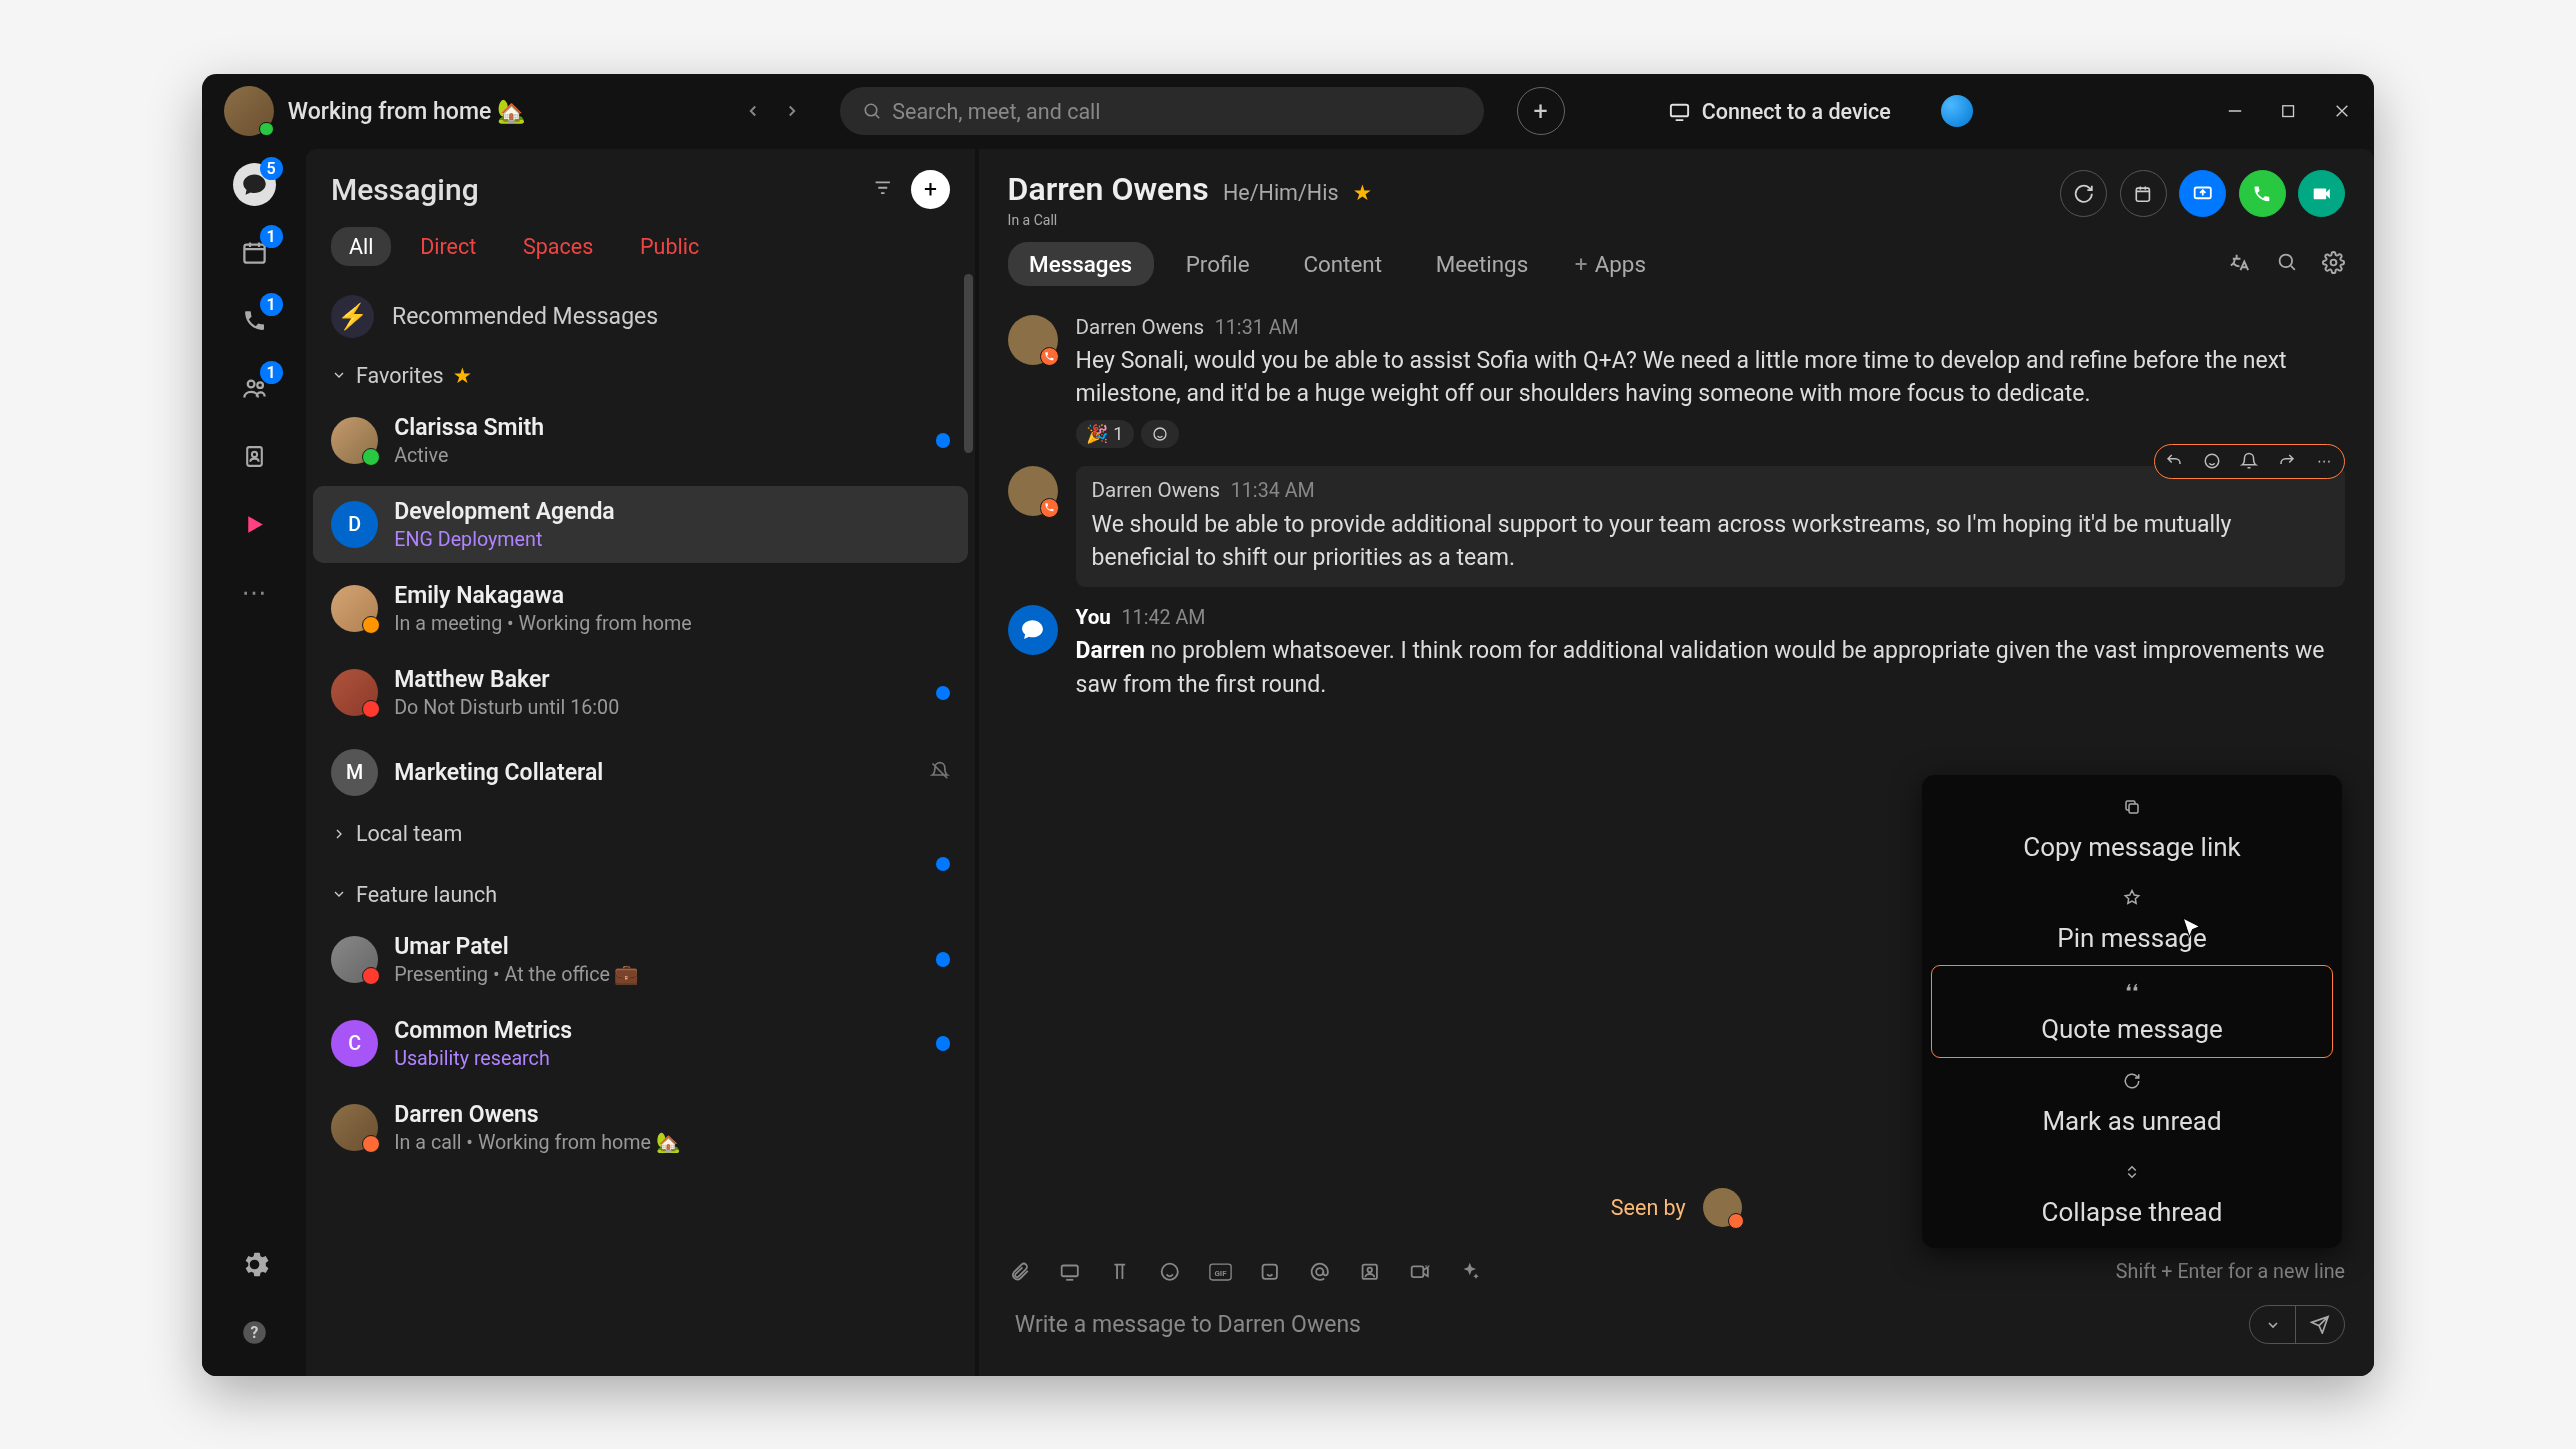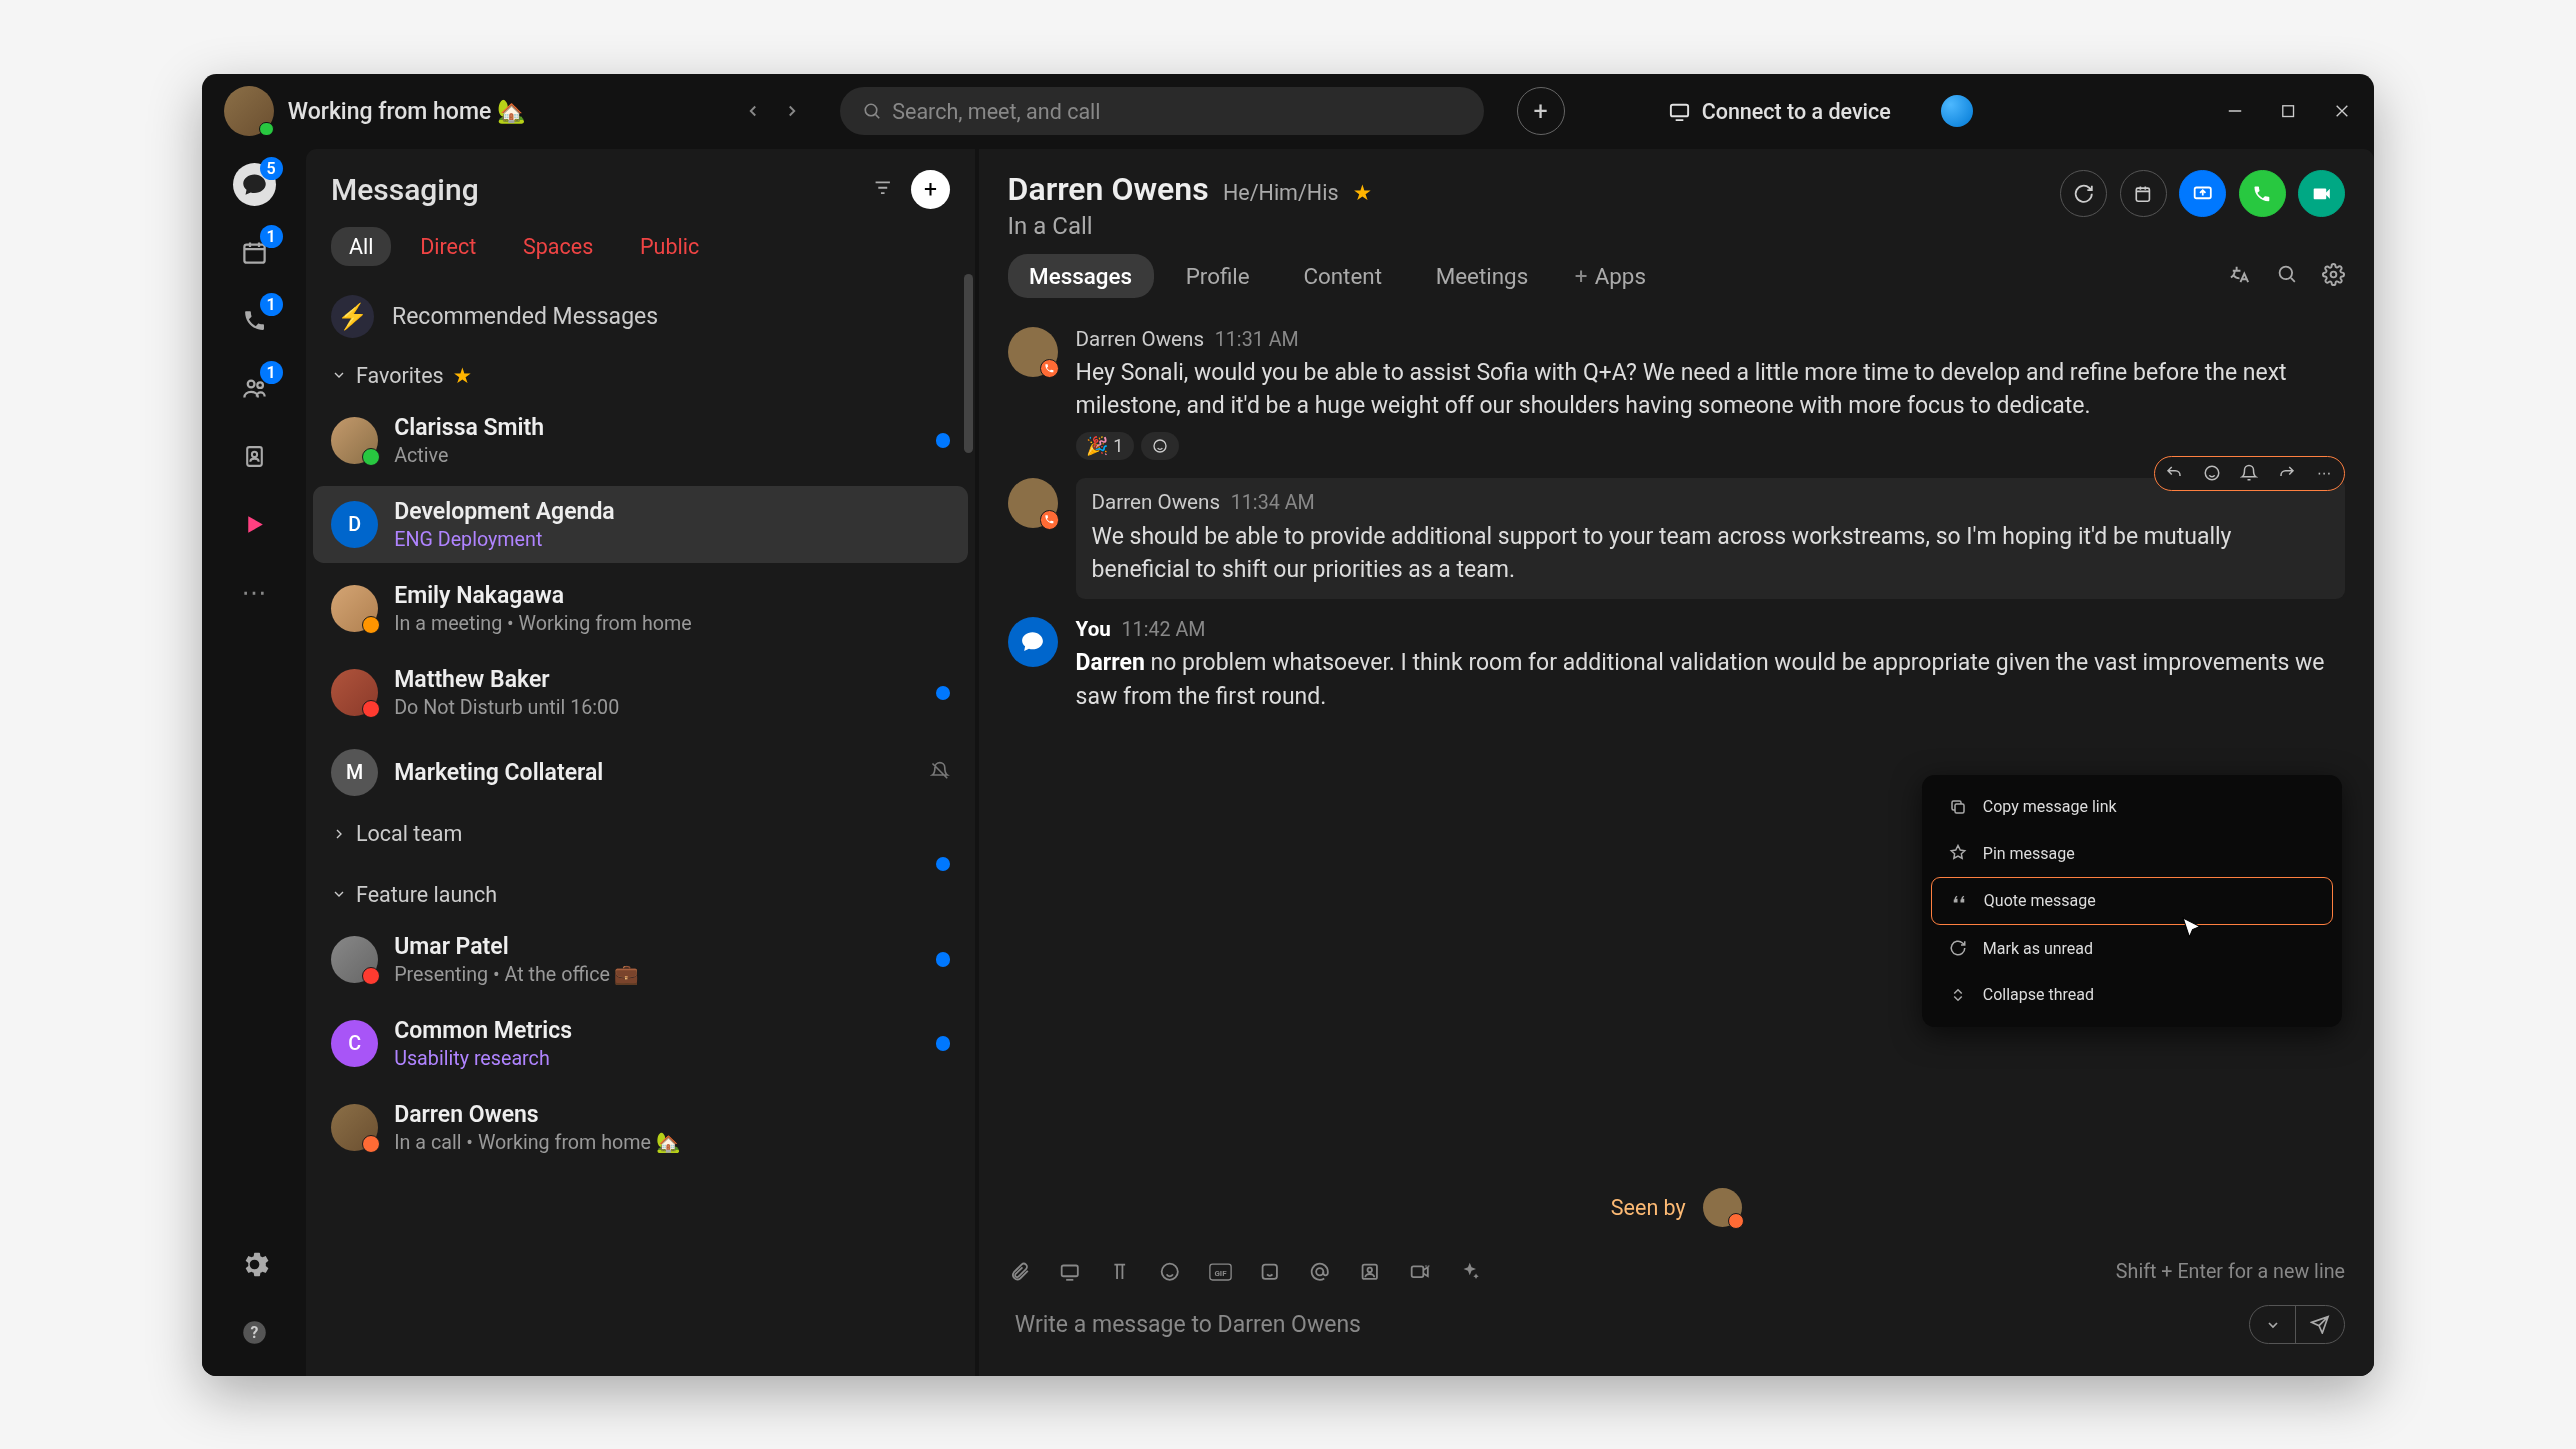--- a/index.html
+++ b/index.html
@@ -48,21 +48,21 @@
 .unread { width: 14.3px; height: 14.3px; border-radius: 50%; background: #0078ff; flex-shrink: 0; }
 .mute-icon { color: #777; flex-shrink: 0; }
 .status-ico { position: absolute; bottom: -1.8px; right: -1.8px; width: 18px; height: 18px; border-radius: 50%; border: 1.8px solid #1a1a1a; }
 .scrollbar-fake { position: absolute; right: 1.8px; top: 125px; width: 9px; height: 179px; background: #444; border-radius: 4.5px; }
 .content { flex: 1; background: #1a1a1a; display: flex; flex-direction: column; position: relative; margin-left: 3.6px; border-radius: 0 10.7px 0 0; }
 .chat-header { padding: 21.5px 29px 7.2px; display: flex; align-items: flex-start; justify-content: space-between; }
 .chat-title-row { display: flex; align-items: baseline; gap: 14.3px; }
 .chat-name { color: #eee; font-size: 32px; font-weight: 600; }
 .pronouns { color: #aaa; font-size: 21.5px; }
 .fav-star { color: #ffb400; font-size: 21.5px; }
-.chat-sub { color: #aaa; font-size: 24px; margin-top: 3.6px; }
+.chat-sub { color: #aaa; font-size: 14px; margin-top: 3.6px; }
 .header-actions { display: flex; gap: 12.5px; }
 .h-act { width: 47px; height: 47px; border-radius: 50%; border: 1.3px solid #555; display: flex; align-items: center; justify-content: center; color: #ccc; cursor: pointer; }
 .h-act.blue { background: #0078ff; border-color: #0078ff; color: #fff; }
 .h-act.green { background: #28c840; border-color: #28c840; color: #fff; }
 .h-act.teal { background: #00a884; border-color: #00a884; color: #fff; }
 .chat-tabs { display: flex; gap: 10.7px; padding: 7.2px 29px 14.3px; align-items: center; }
 .chat-tab { padding: 9px 21.5px; border-radius: 19.7px; color: #aaa; font-size: 22.4px; cursor: pointer; }
 .chat-tab.active { background: #3a3a3a; color: #fff; font-weight: 500; }
 .chat-tab-apps { display: flex; align-items: center; gap: 7.2px; color: #aaa; font-size: 22.4px; cursor: pointer; padding: 9px 14.3px; }
 .chat-tools { margin-left: auto; display: flex; gap: 25px; color: #aaa; }
@@ -76,21 +76,21 @@
 .msg-author { color: #ccc; font-size: 20.6px; }
 .msg-time { color: #888; font-size: 19.7px; }
 .msg-text { color: #ddd; font-size: 23px; line-height: 1.45; }
 .msg-text .bold { color: #fff; font-weight: 700; }
 .reactions { display: flex; gap: 7.2px; margin-top: 9px; }
 .reaction { background: #2a2a2a; border-radius: 14.3px; padding: 3.6px 10.7px; display: flex; align-items: center; gap: 5.4px; color: #ccc; font-size: 18px; cursor: pointer; }
 .msg-highlight { background: #262626; border-radius: 9px; padding: 12.5px 16px; position: relative; }
 .msg-toolbar { position: absolute; top: -21.5px; right: 0; display: flex; background: #1a1a1a; border: 1.3px solid #ff8040; border-radius: 21.5px; padding: 5.4px 9px; gap: 16px; }
 .mt-btn { color: #bbb; cursor: pointer; width: 21.5px; height: 21.5px; display: flex; align-items: center; justify-content: center; }
 .context-menu { position: absolute; right: 32px; top: 626px; width: 420px; background: #0a0a0a; border-radius: 12.5px; padding: 9px; box-shadow: 0 7.2px 29px rgba(0,0,0,0.6); z-index: 10; }
-.ctx-item { display: flex; align-items: center; gap: 14.3px; padding: 12.5px 16px; color: #ddd; font-size: 16px; border-radius: 9px; cursor: pointer; }
+.ctx-item { display: flex; align-items: center; gap: 14.3px; padding: 12.5px 16px; color: #ddd; font-size: 26px; border-radius: 9px; cursor: pointer; flex-direction: column; }
 .ctx-item.highlighted { border: 1.3px solid #ff8040; }
 .ctx-icon { width: 21.5px; height: 21.5px; display: flex; align-items: center; justify-content: center; color: #aaa; }
 .cursor-fake { position: absolute; right: 170px; top: 765px; color: #fff; font-size: 29px; z-index: 11; pointer-events: none; }
 .seen-by { display: flex; align-items: center; gap: 17px; justify-content: center; color: #fdba74; font-size: 21.5px; padding: 10.7px 0 18px; }
 .composer { border-top: 0; padding: 14.3px 29px 21.5px; }
 .composer-toolbar { display: flex; gap: 25px; color: #888; align-items: center; padding-bottom: 10.7px; }
 .comp-tool { cursor: pointer; width: 25px; height: 25px; display: flex; align-items: center; justify-content: center; }
 .comp-hint { margin-left: auto; color: #888; font-size: 19.7px; }
 .composer-input-row { display: flex; align-items: center; gap: 14.3px; }
 .composer-input { flex: 1; color: #888; font-size: 23px; padding: 16px 7.2px; }

